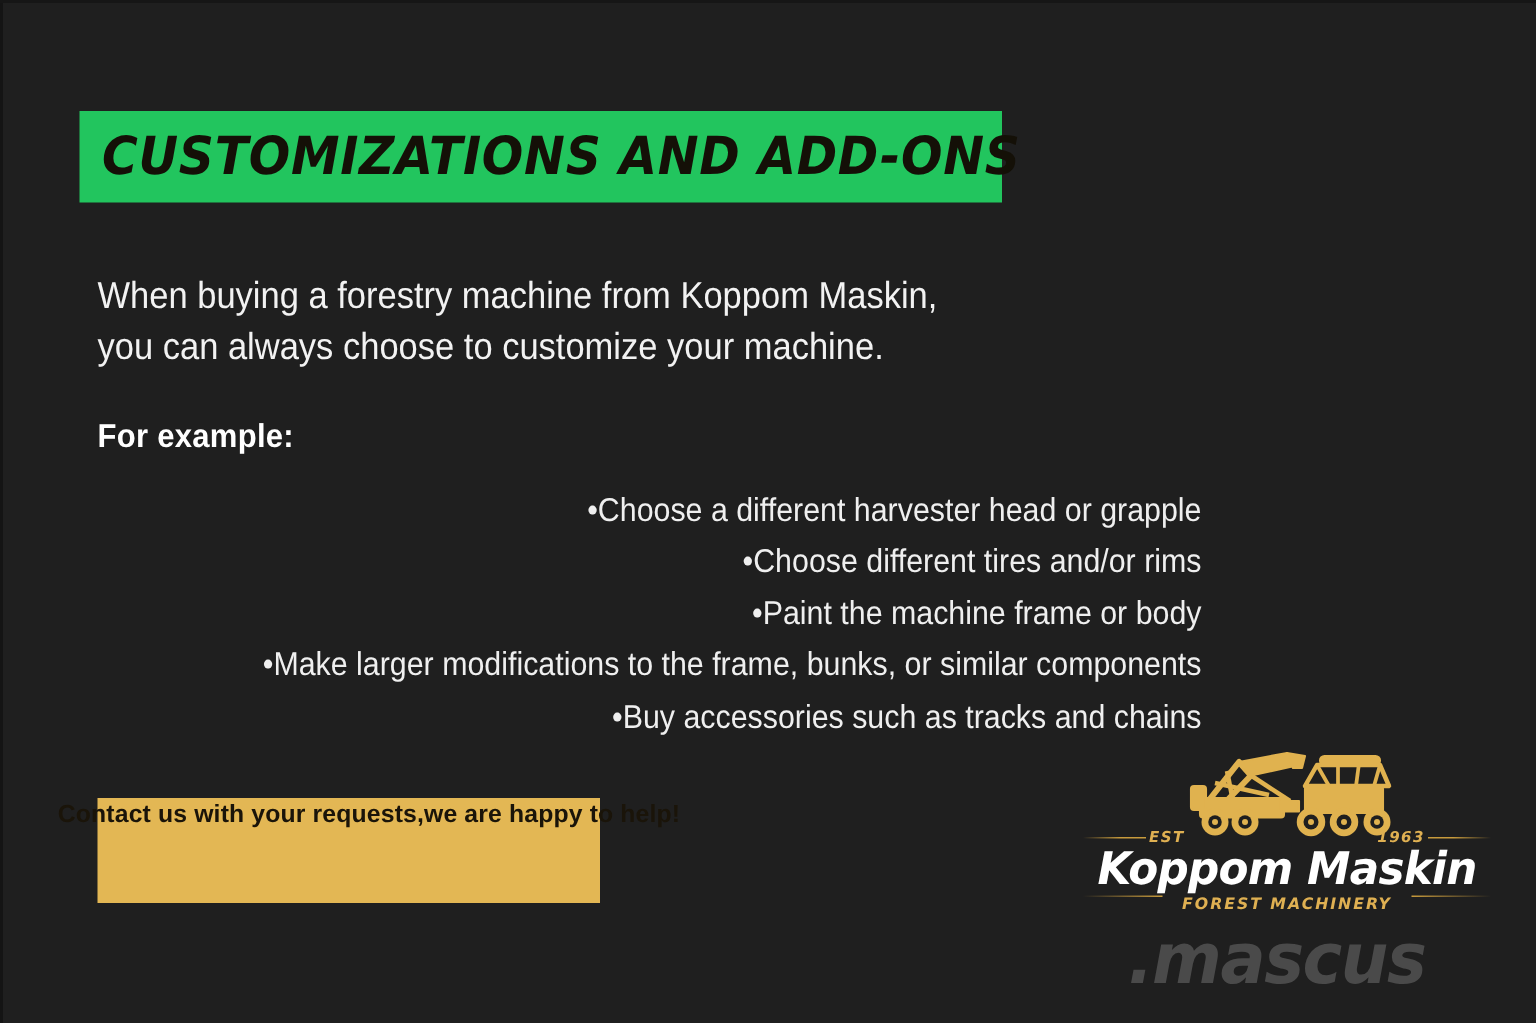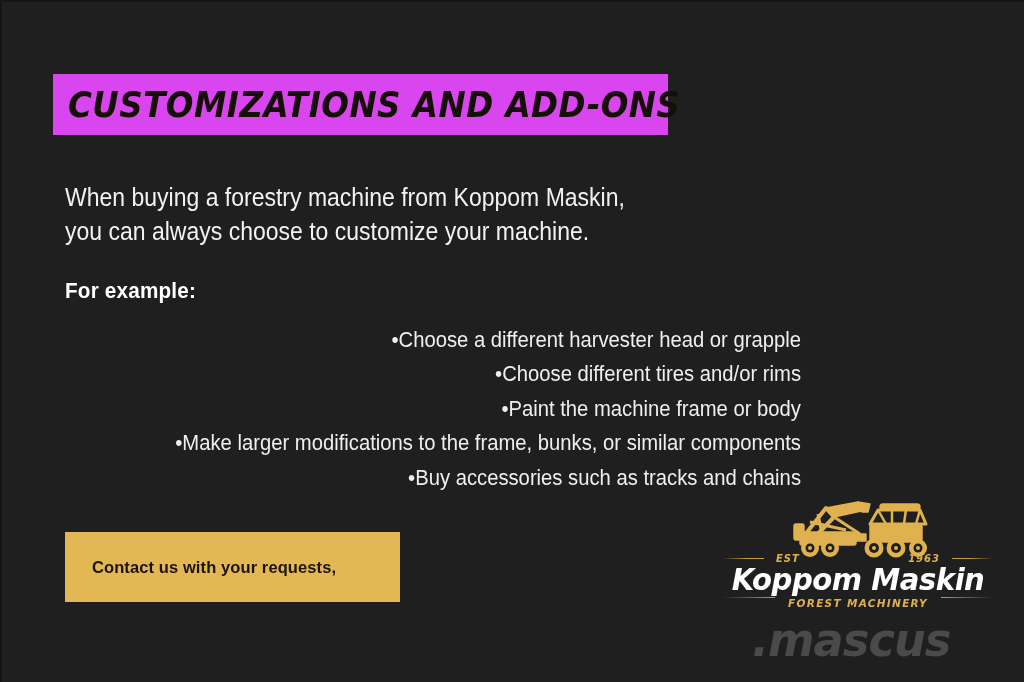--- a/index.html
+++ b/index.html
@@ -33,21 +33,21 @@
     width:1024px; height:2px;
     background:#161616;
     pointer-events:none;
   }
 
   
   .title-banner{
     position:absolute;
     left:53px; top:74px;
     width:615px; height:61px;
-    background:#d946ef;
+    background:#22c55e;
     display:flex; align-items:center;
   }
   .title-text{
     margin-left:15px;
     color:#141007;
     font-family:"DejaVu Sans", sans-serif;
     font-size:35px;
     font-weight:700;
     font-style:italic;
     letter-spacing:0.5px;
@@ -107,21 +107,21 @@
     font-size:22px;
   }
 
   
   .contact-box{
     position:absolute;
     left:65px; top:532px;
     width:335px; height:70px;
     background:#e3b754;
     display:flex;
-    flex-direction:column;
+    flex-direction:row;
     justify-content:center;
     padding-left:27px;
   }
   .contact-line{
     color:#1a1409;
     font-family:"Liberation Sans", sans-serif;
     font-size:16.5px;
     font-weight:700;
     line-height:23px;
     white-space:nowrap;
@@ -141,21 +141,21 @@
     width:170px; height:58px;
   }
 
   
   .est-row{
     position:absolute;
     left:0; top:50px;
     width:272px; height:16px;
     display:flex;
     align-items:center;
-    gap:12px;
+    gap:2px;
   }
   .est-rule{
     height:1px;
     background:linear-gradient(90deg, rgba(200,155,60,0) 0%, #c89b3c 60%, #c89b3c 100%);
     flex:0 0 42px;
   }
   .est-rule.right{
     background:linear-gradient(270deg, rgba(200,155,60,0) 0%, #c89b3c 60%, #c89b3c 100%);
   }
   .est-label{
@@ -256,20 +256,21 @@
     <li>
       <span class="dot">•</span><span>Make larger modifications to the frame, bunks, or similar components</span>
     </li>
     <li>
       <span class="dot">•</span><span>Buy accessories such as tracks and chains</span>
     </li>
   </ul>
 
   <div class="contact-box">
     <div class="contact-line">Contact us with your requests,</div>
+    <div class="contact-line">we are happy to help!</div>
   </div>
 
   <div class="logo">
 
     <svg class="logo-machine" viewBox="0 0 170 58" aria-hidden="true">
       <g fill="#e0b24f" stroke="#e0b24f" stroke-width="1.4" stroke-linejoin="round">
 
         <path d="M52 8 L84 2 L92 10 L60 17 Z"></path>
         <path d="M52 8 L30 36 L38 40 L60 17 Z" fill="none" stroke-width="4"></path>
         <path d="M60 17 L86 34" fill="none" stroke-width="3"></path>

